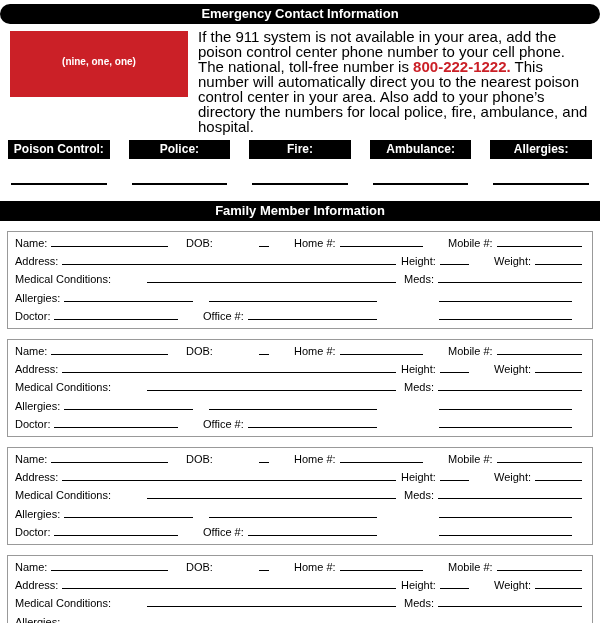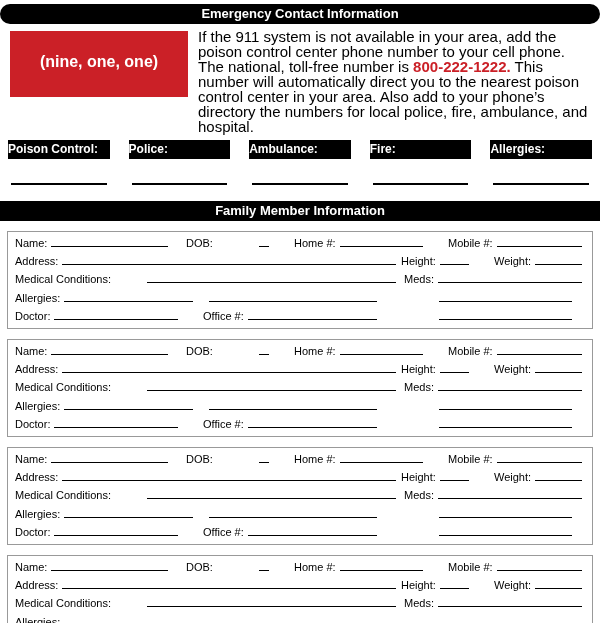--- a/index.html
+++ b/index.html
@@ -32,38 +32,39 @@
     width: 178px; height: 66px;
     background: #cb2027;
     color: #fff;
     text-align: center;
     display: flex; flex-direction: column; justify-content: center;
     padding: 2px 2px;
     flex: none;
     gap: 48px;
   }
   .red-number { font-size: 23px; font-weight: bold; letter-spacing: 2px; line-height: 24px; }
-  .red-words { font-size: 16px; font-weight: bold; line-height: 14px; margin-top: 1px; }
+  .red-words { font-size: 10px; font-weight: bold; line-height: 14px; margin-top: 1px; }
   .red-sub { font-size: 13px; font-weight: bold; line-height: 15px; }
   .intro-text {
     flex: 1;
     margin-left: 10px;
     font-size: 15px;
     line-height: 15px;
     margin-top: -2px;
   }
   .phone { color: #cb2027; font-weight: bold; }
 
   
   .ec-row { display: flex; margin: 6px 8px 0; }
   .ec-col { flex: 1; }
   .ec-col + .ec-col { margin-left: 19px; }
   .ec-box {
     background: #000; color: #fff;
     font-weight: bold; font-size: 12px;
+    text-align: center;
     padding: 3px 0 4px;
     line-height: 12px;
   }
   .ec-line { margin: 24px 3px 0; border-bottom: 2px solid #000; height: 0; }
 
   
   #member-blocks { }
   .member-block {
     border: 1px solid #999;
     margin: 10px 7px 0;
@@ -132,25 +133,25 @@
 <div class="ec-row">
   <div class="ec-col">
     <div class="ec-box">Poison Control:</div>
     <div class="ec-line"></div>
   </div>
   <div class="ec-col">
     <div class="ec-box">Police:</div>
     <div class="ec-line"></div>
   </div>
   <div class="ec-col">
+    <div class="ec-box">Fire:</div>
+    <div class="ec-line"></div>
+  </div>
+  <div class="ec-col">
     <div class="ec-box">Ambulance:</div>
-    <div class="ec-line"></div>
-  </div>
-  <div class="ec-col">
-    <div class="ec-box">Fire:</div>
     <div class="ec-line"></div>
   </div>
   <div class="ec-col">
     <div class="ec-box">Allergies:</div>
     <div class="ec-line"></div>
   </div>
 </div>
 
 <div class="bar" id="family-bar">
   <span>Family Member Information</span>

